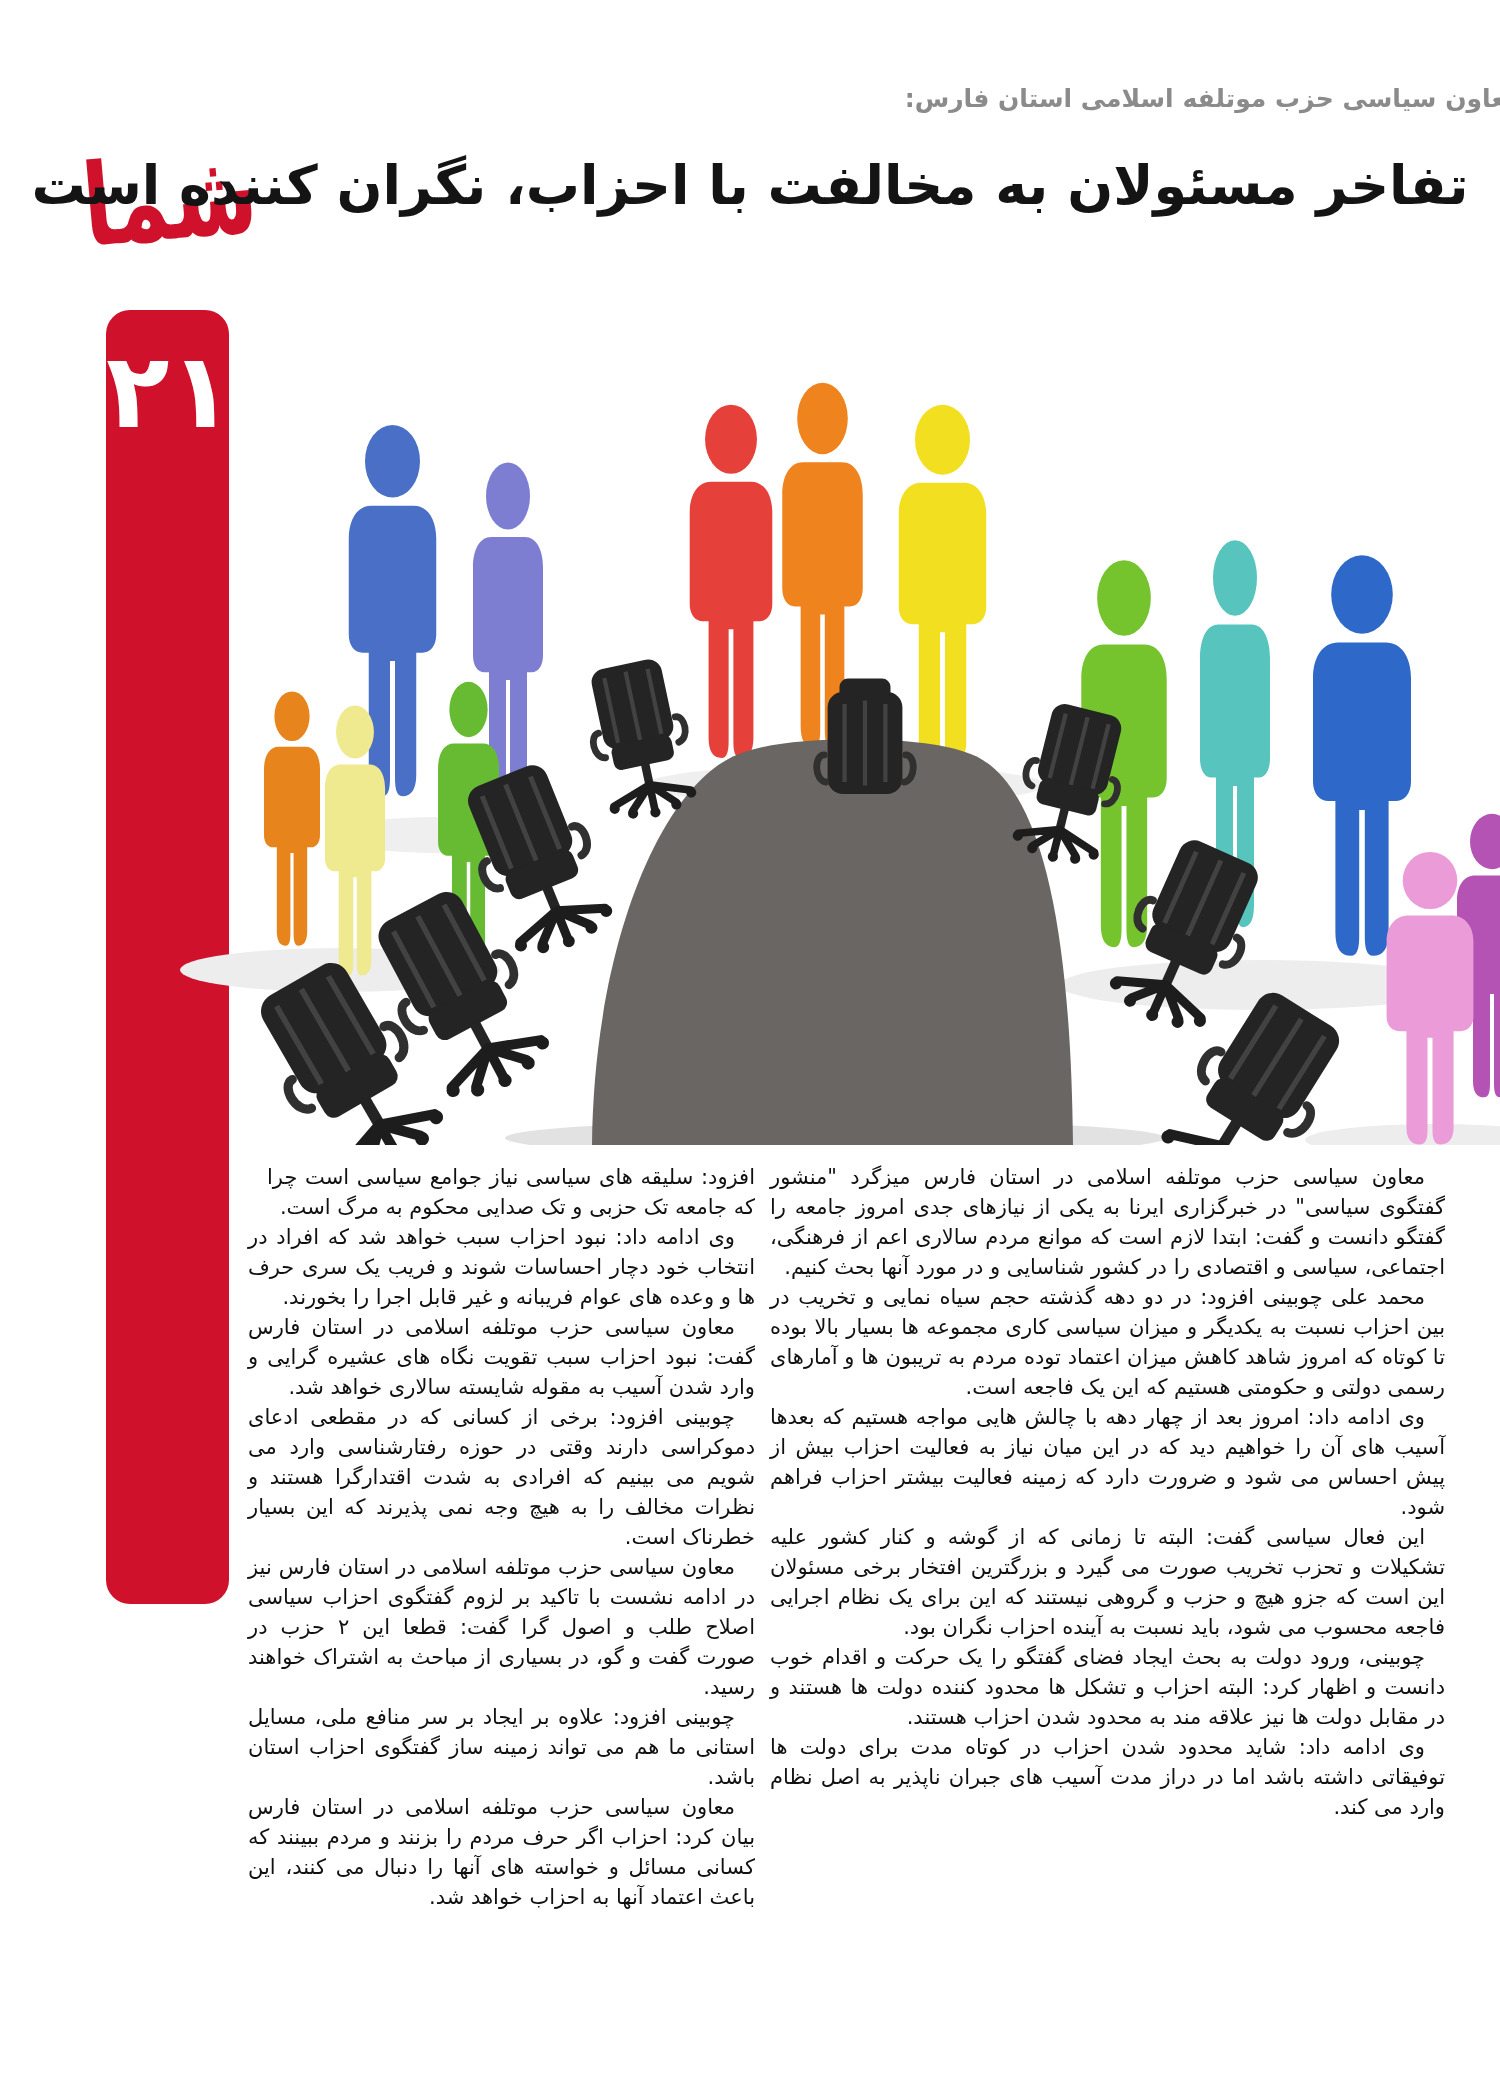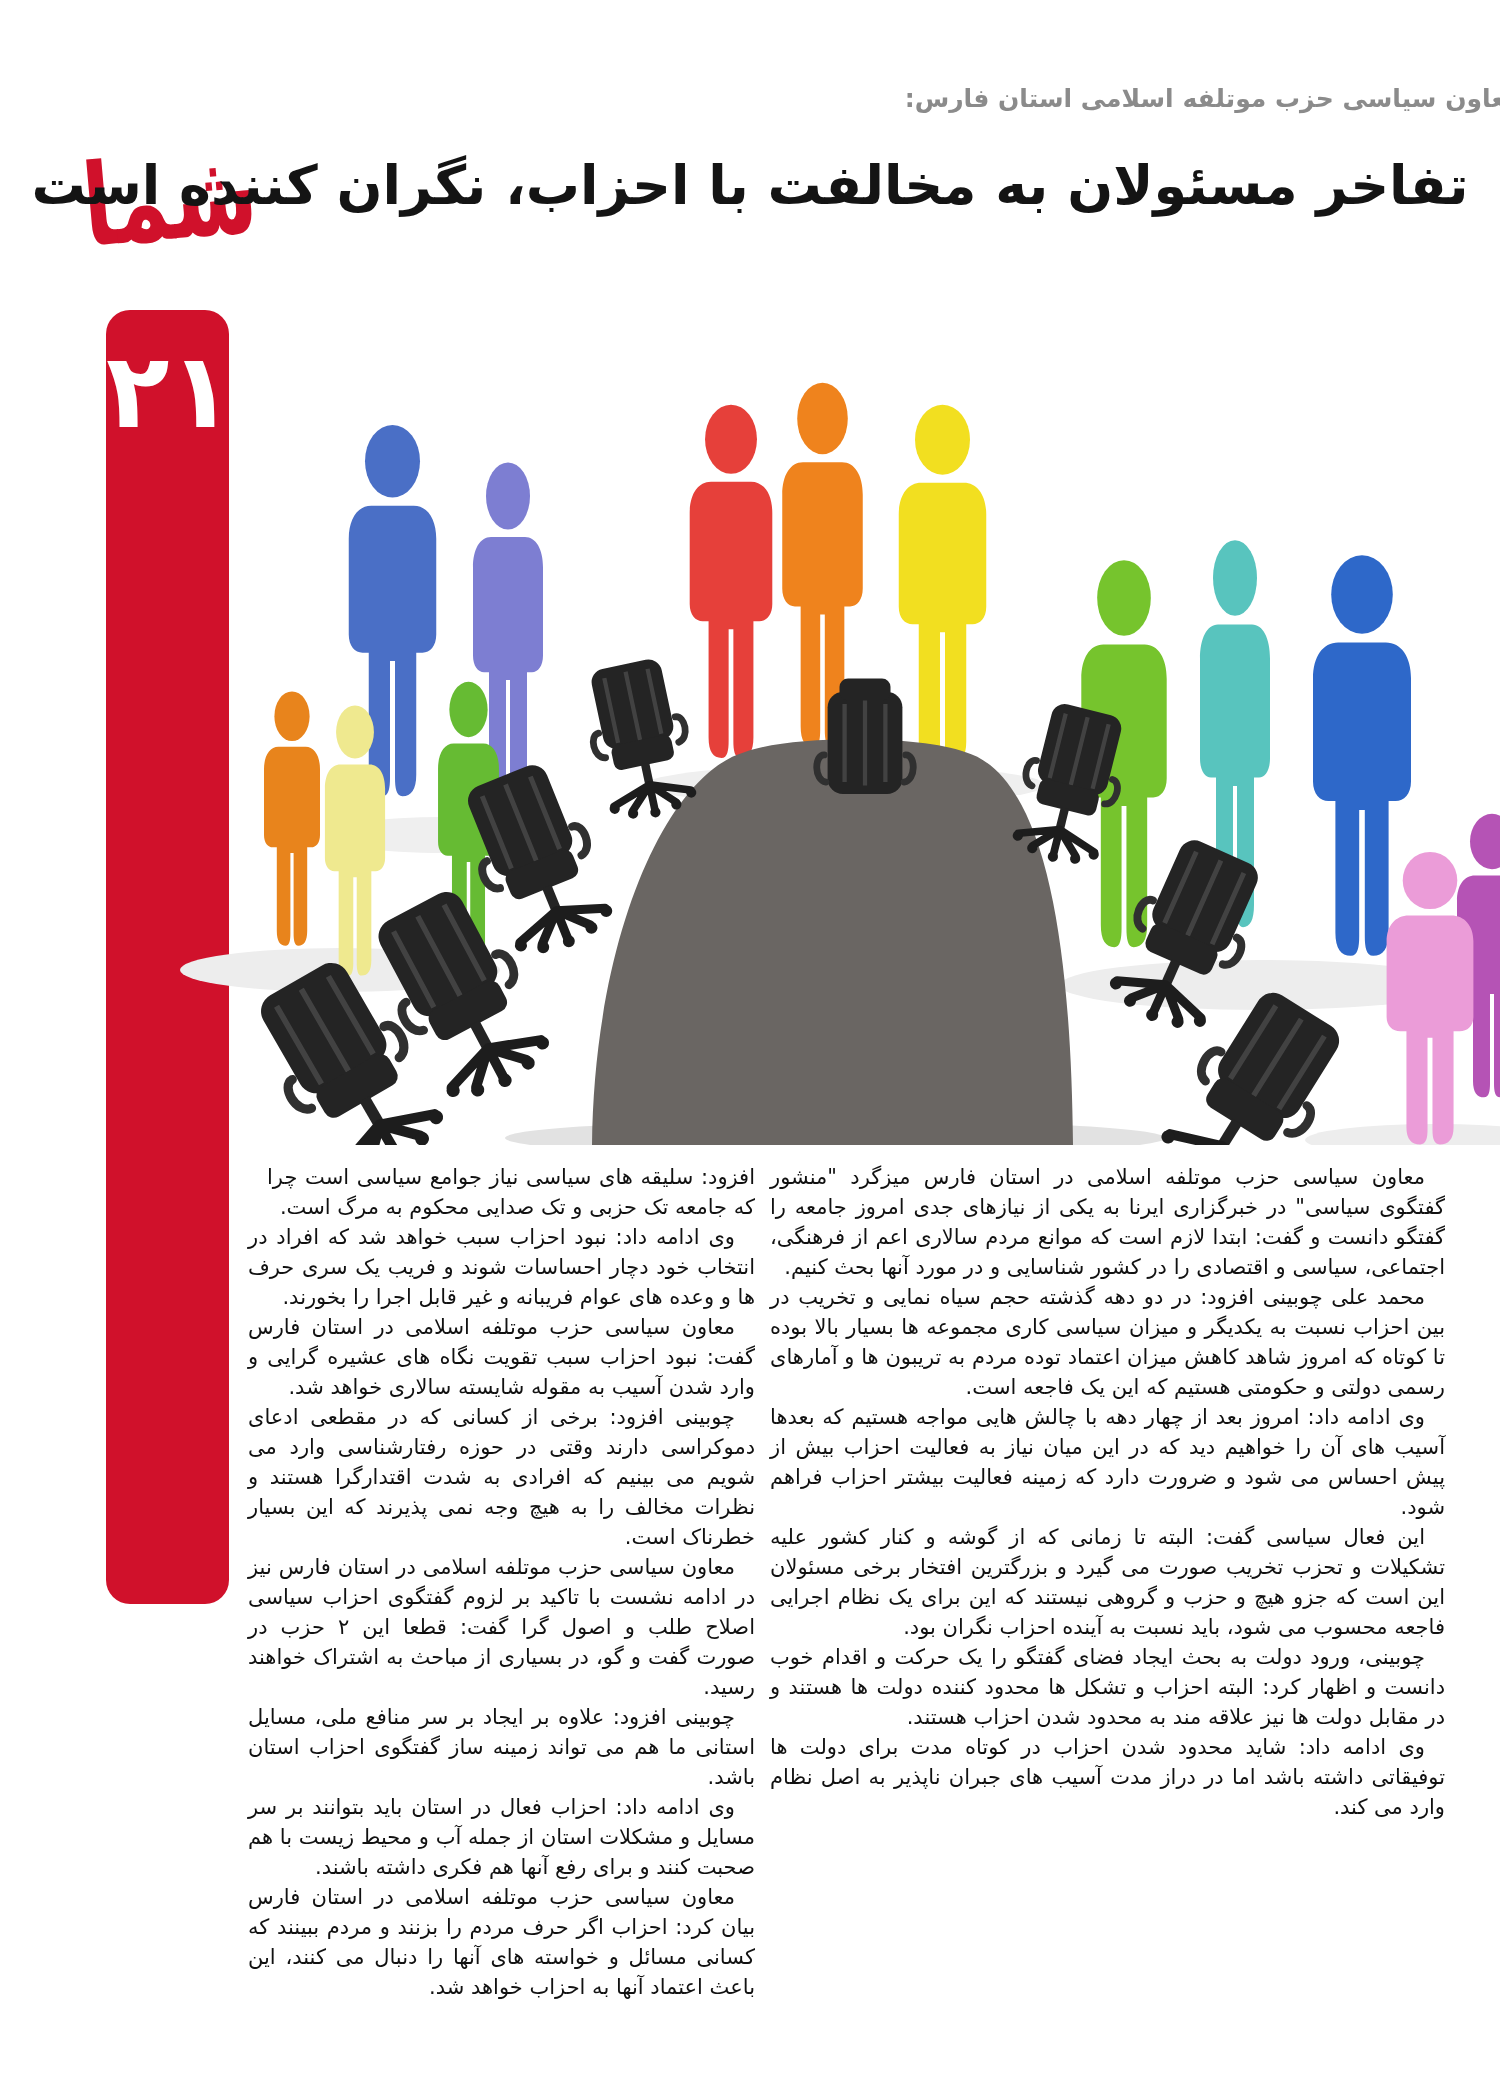--- a/index.html
+++ b/index.html
@@ -147,18 +147,17 @@
         <p>چوبینی، ورود دولت به بحث ایجاد فضای گفتگو را یک حرکت و اقدام خوب دانست و اظهار کرد: البته احزاب و تشکل ها محدود کننده دولت ها هستند و در مقابل دولت ها نیز علاقه مند به محدود شدن احزاب هستند.</p>
         <p>وی ادامه داد: شاید محدود شدن احزاب در کوتاه مدت برای دولت ها توفیقاتی داشته باشد اما در دراز مدت آسیب های جبران ناپذیر به اصل نظام وارد می کند.</p>
       </div>
     <div class="col col-left">
         <p>افزود: سلیقه های سیاسی نیاز جوامع سیاسی است چرا که جامعه تک حزبی و تک صدایی محکوم به مرگ است.</p>
         <p>وی ادامه داد: نبود احزاب سبب خواهد شد که افراد در انتخاب خود دچار احساسات شوند و فریب یک سری حرف ها و وعده های عوام فریبانه و غیر قابل اجرا را بخورند.</p>
         <p>معاون سیاسی حزب موتلفه اسلامی در استان فارس گفت: نبود احزاب سبب تقویت نگاه های عشیره گرایی و وارد شدن آسیب به مقوله شایسته سالاری خواهد شد.</p>
         <p>چوبینی افزود: برخی از کسانی که در مقطعی ادعای دموکراسی دارند وقتی در حوزه رفتارشناسی وارد می شویم می بینیم که افرادی به شدت اقتدارگرا هستند و نظرات مخالف را به هیچ وجه نمی پذیرند که این بسیار خطرناک است.</p>
         <p>معاون سیاسی حزب موتلفه اسلامی در استان فارس نیز در ادامه نشست با تاکید بر لزوم گفتگوی احزاب سیاسی اصلاح طلب و اصول گرا گفت: قطعا این ۲ حزب در صورت گفت و گو، در بسیاری از مباحث به اشتراک خواهند رسید.</p>
         <p>چوبینی افزود: علاوه بر ایجاد بر سر منافع ملی، مسایل استانی ما هم می تواند زمینه ساز گفتگوی احزاب استان باشد.</p>
-        <p>وی ادامه داد: احزاب فعال در استان باید بتوانند بر سر مسایل و مشکلات استان از جمله آب و محیط زیست با هم صحبت کنند و برای رفع آنها هم فکری داشته باشند.</p>
         <p>معاون سیاسی حزب موتلفه اسلامی در استان فارس بیان کرد: احزاب اگر حرف مردم را بزنند و مردم ببینند که کسانی مسائل و خواسته های آنها را دنبال می کنند، این باعث اعتماد آنها به احزاب خواهد شد.</p>
       </div>
   </section>
 
 </div>
 
 </body></html>

